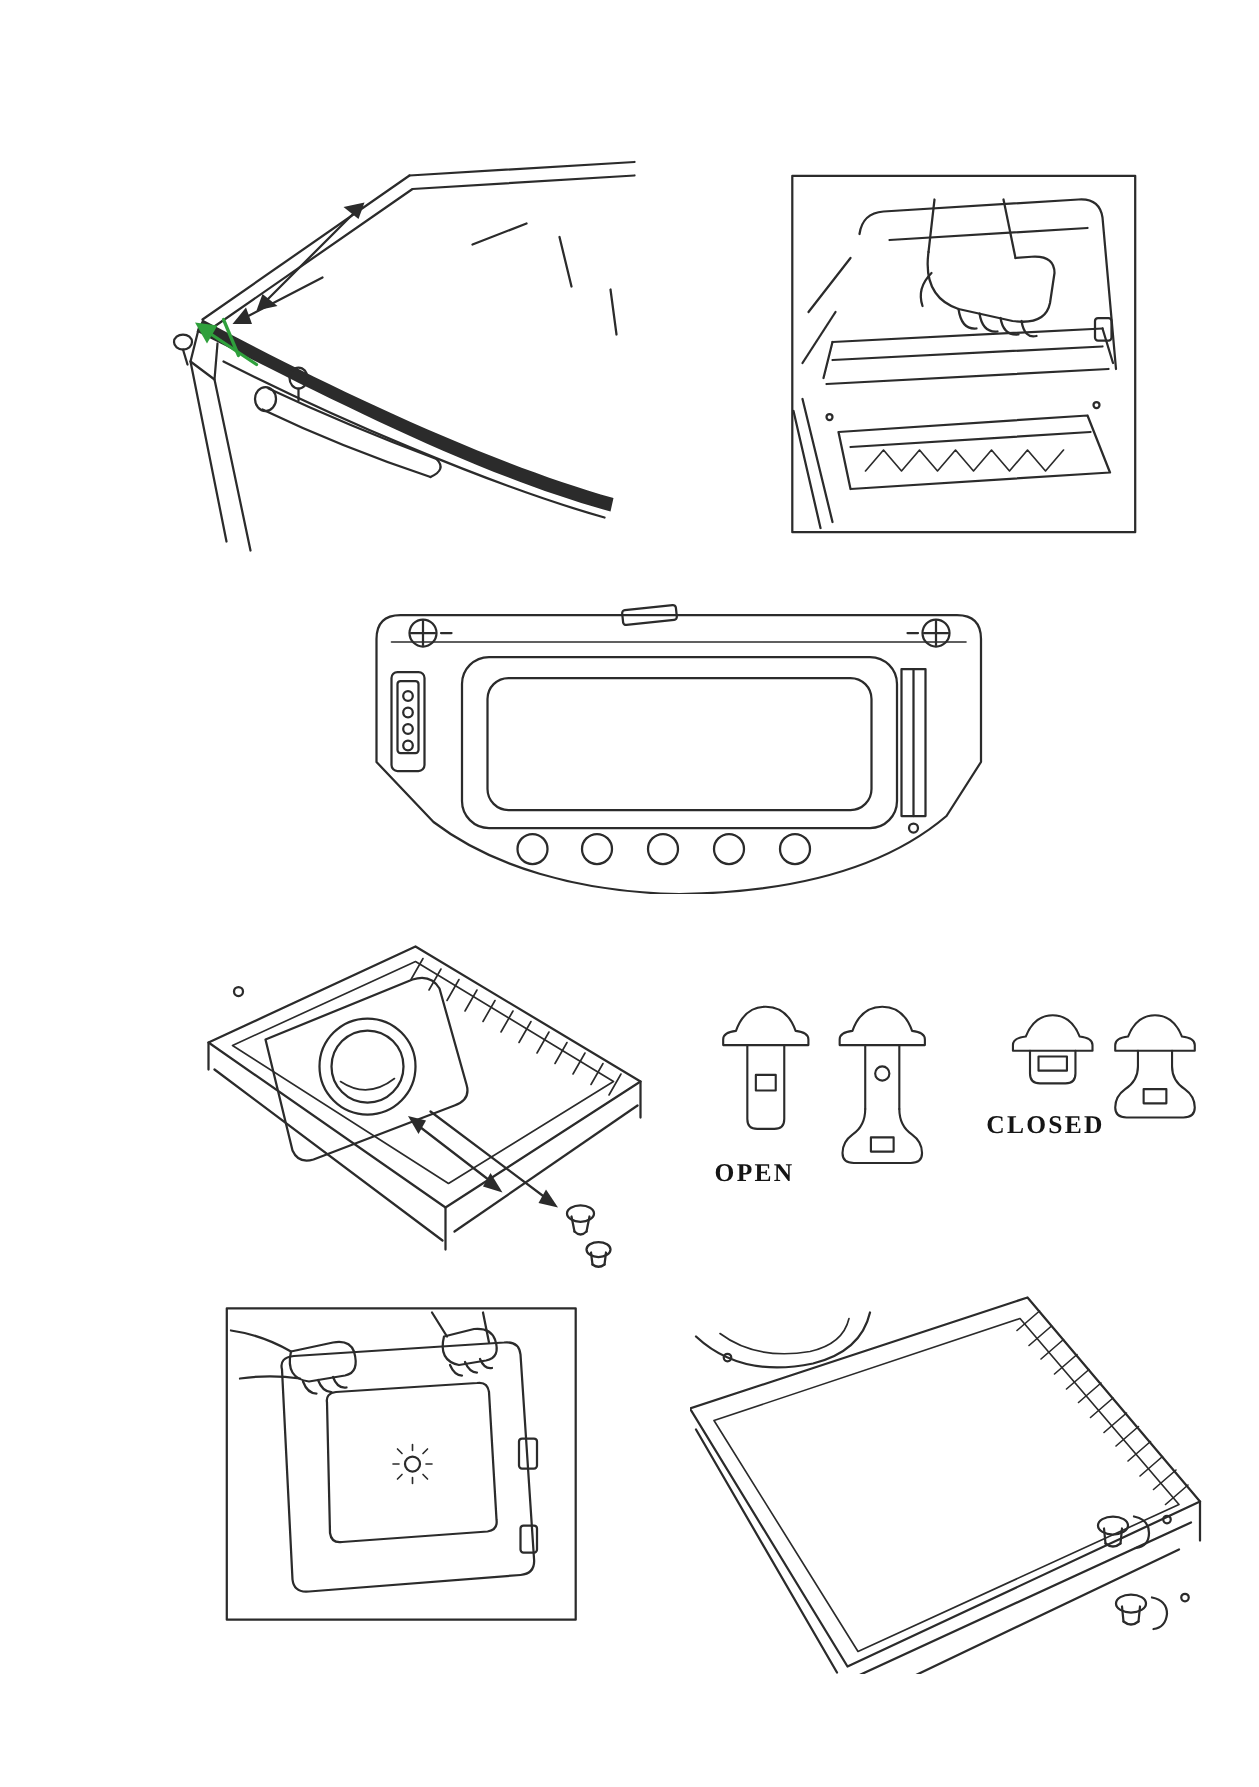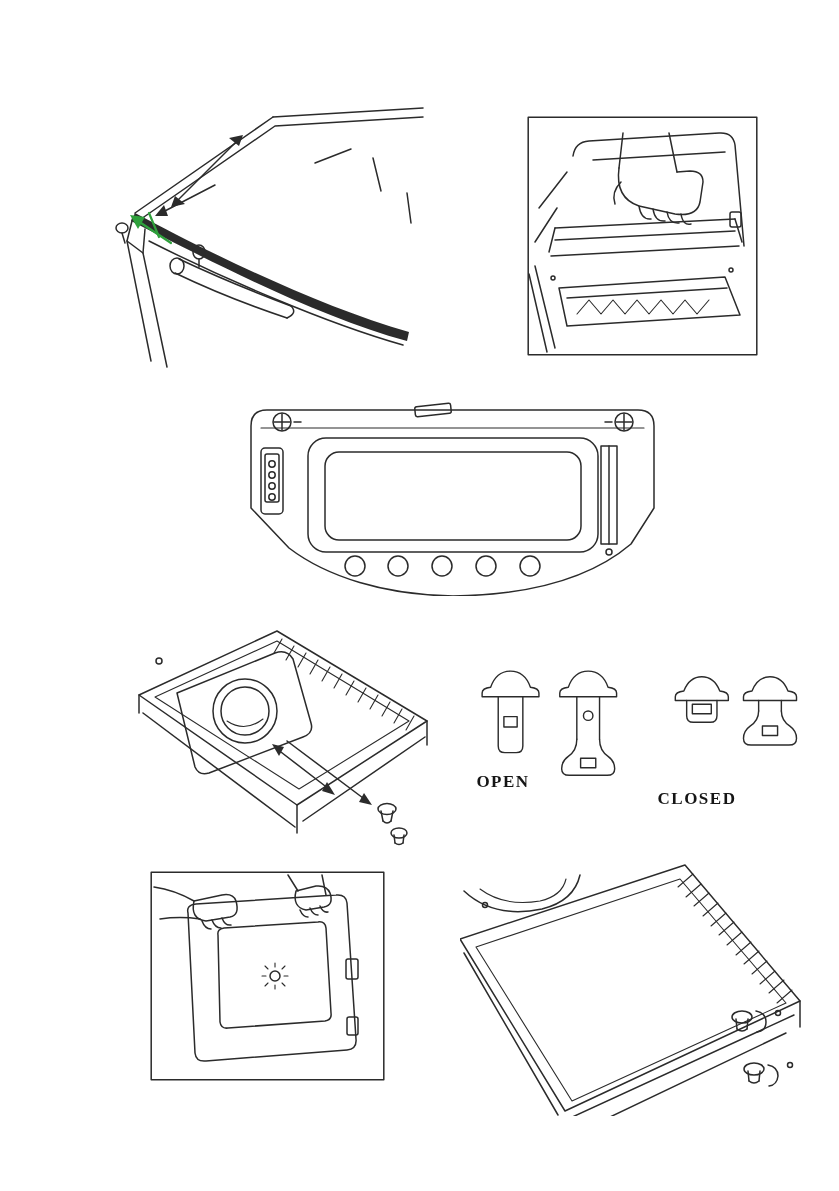--- a/index.html
+++ b/index.html
@@ -15,21 +15,21 @@
   .fig4 { left:85px;  top:605px; width:310px; height:230px; }
   .fig5 { left:425px; top:640px; width:360px; height:125px; }
   .fig6 { left:110px; top:855px; width:235px; height:210px; }
   .fig7 { left:420px; top:845px; width:380px; height:255px; }
   .fastener-label {
     position:absolute; width:130px; text-align:center;
     font-family:"Liberation Serif", serif; font-weight:bold;
     font-size:17px; letter-spacing:1.5px; color:#151515;
   }
   .label-open   { left:438px; top:772px; }
-  .label-closed { left:632px; top:789px; }
+  .label-closed { left:632px; top:740px; }
   .ln { fill:none; stroke:#2b2b2b; stroke-width:1.5; stroke-linecap:round; stroke-linejoin:round; }
   .thin { stroke-width:1.1; }
   .solid { fill:#2b2b2b; stroke:none; }
 </style>
 </head>
 <body>
 
 <div class="page">
 
   <figure class="fig fig1">

